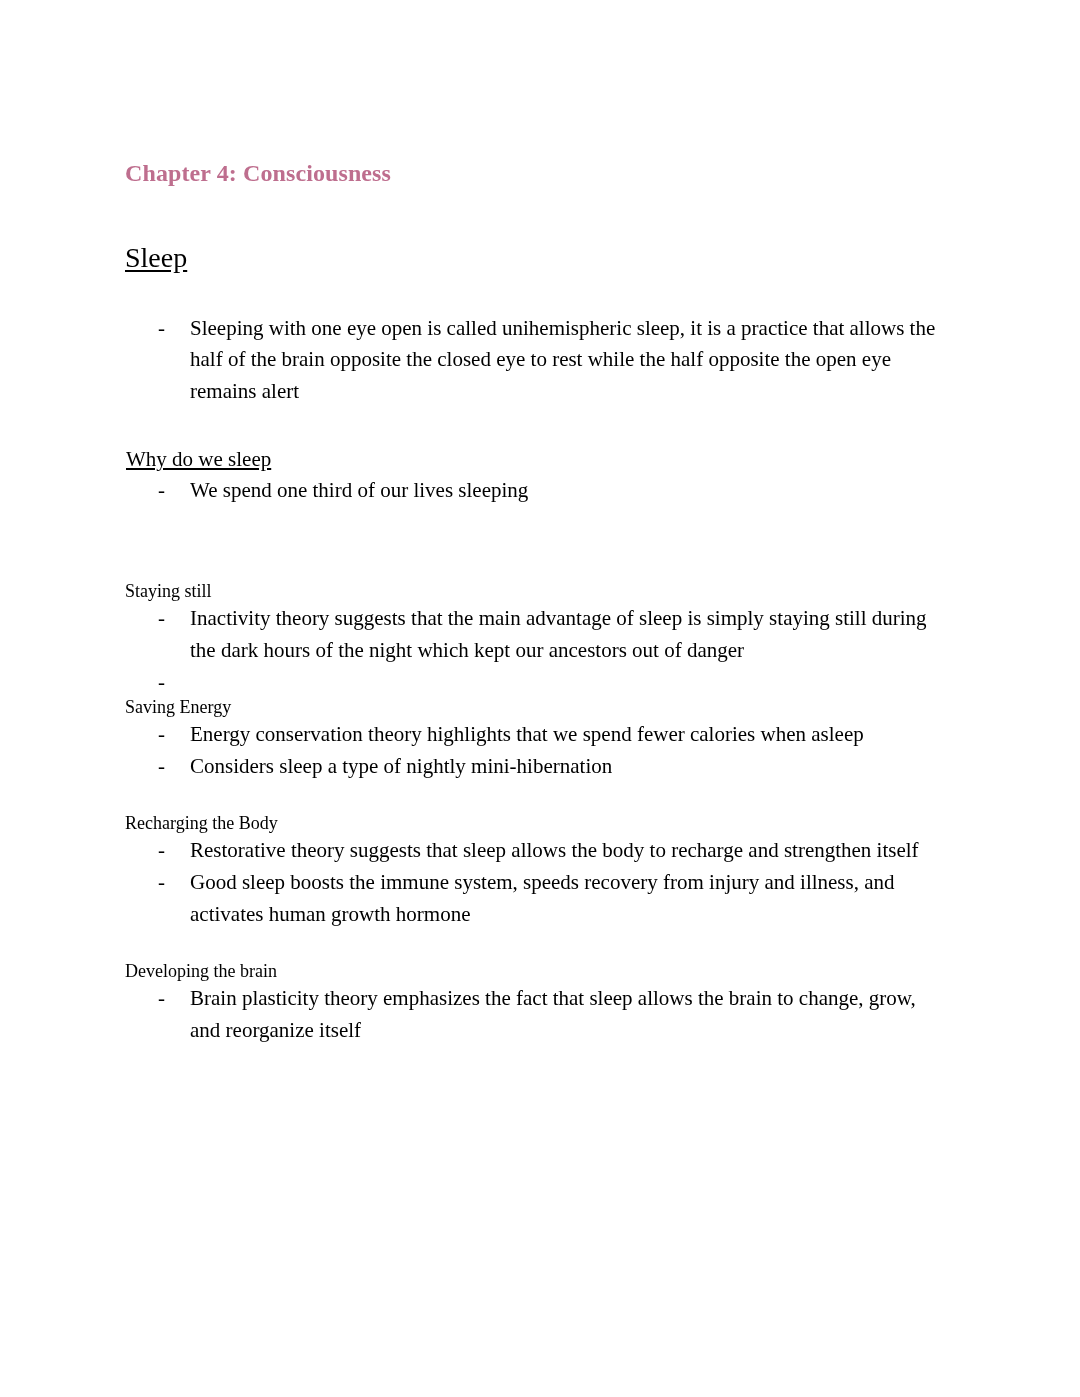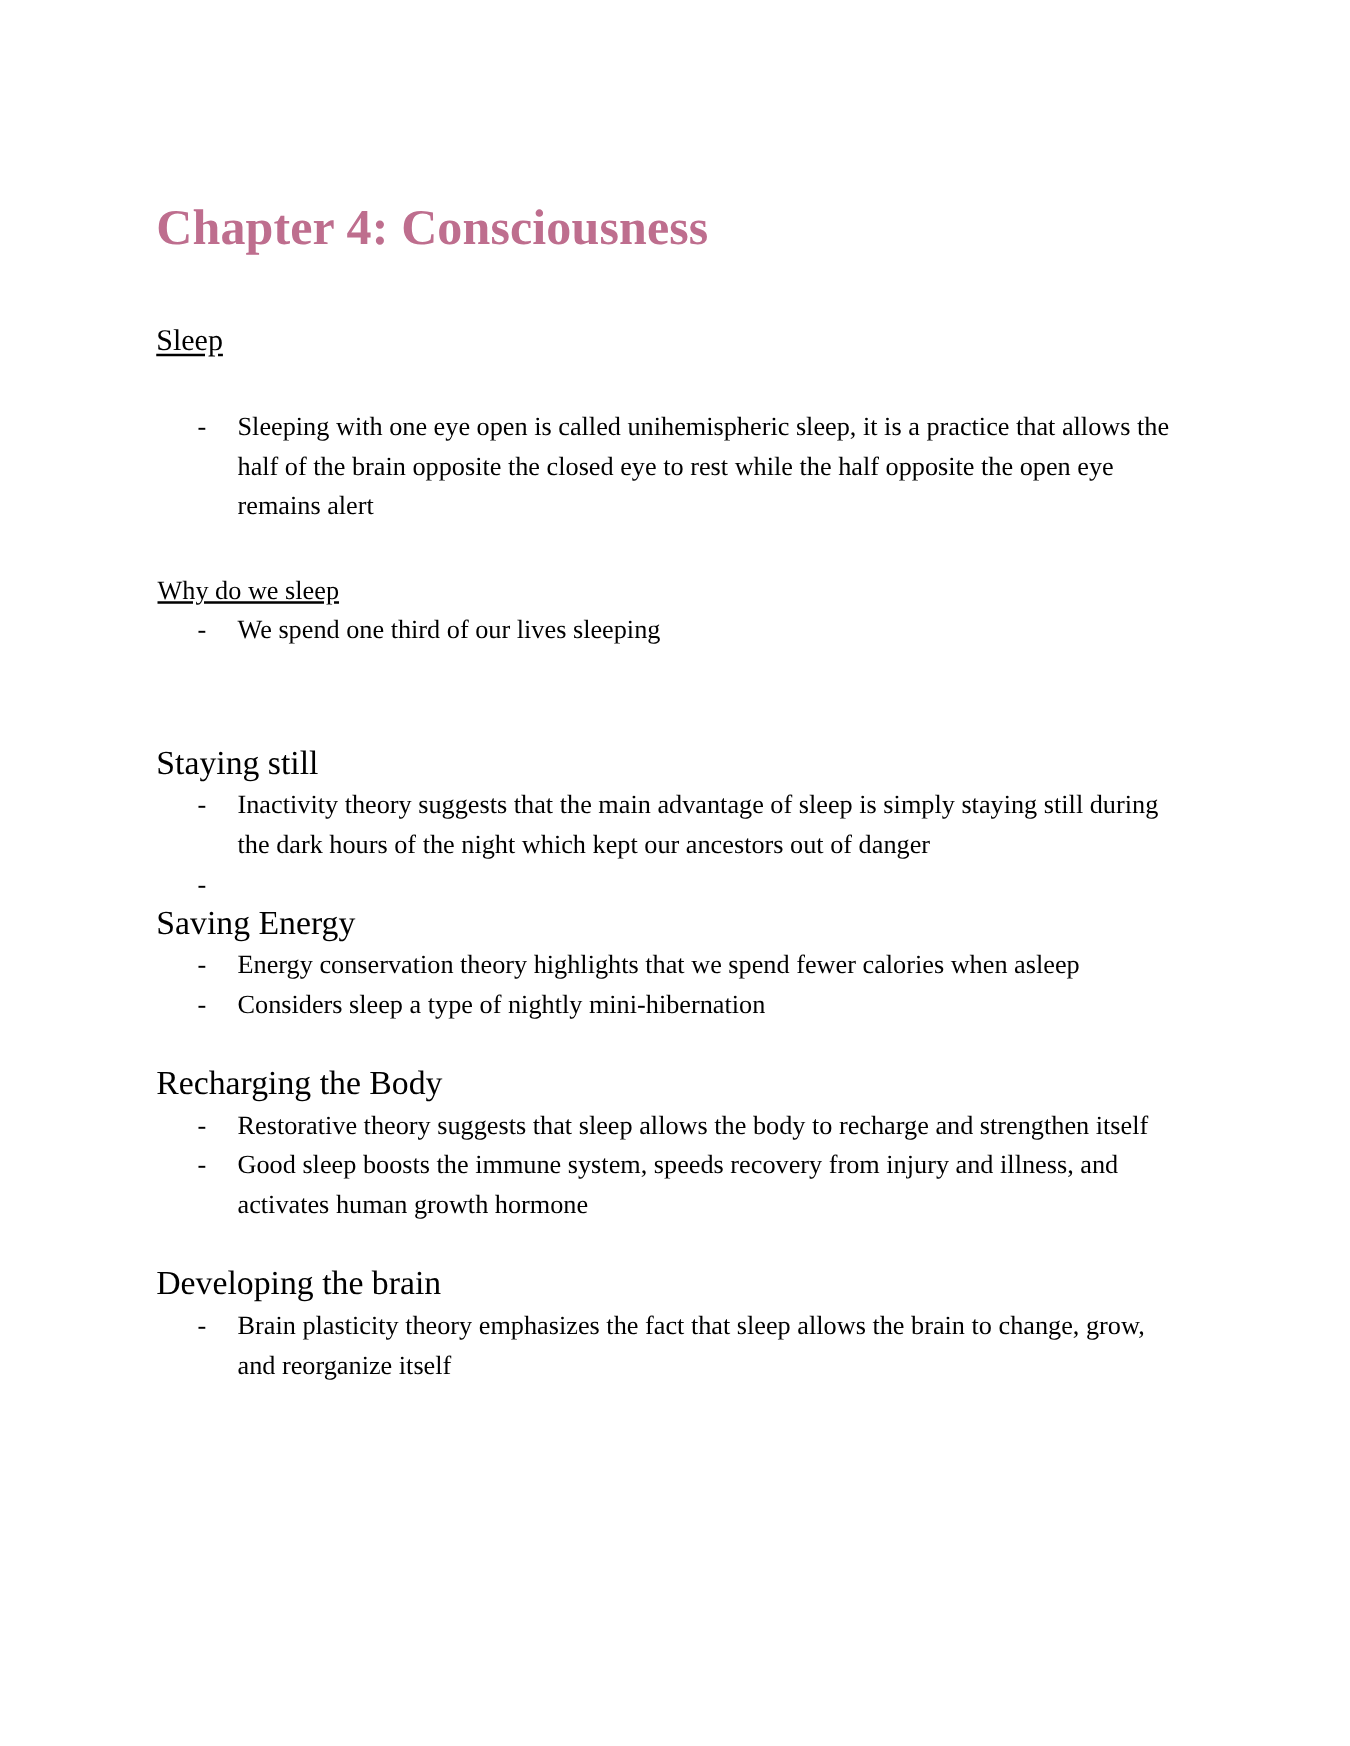--- a/index.html
+++ b/index.html
@@ -18,31 +18,31 @@
     position: relative;
     width: 1080px;
     height: 1397px;
     background: #ffffff;
     box-sizing: border-box;
     padding: 160px 130px 0 125px;
   }
 
   
   .chapter-title {
-    font-size: 40px;
+    font-size: 24px;
     font-weight: bold;
     color: #BE6E8E;
     letter-spacing: 0.1px;
     line-height: 1.1;
     margin: 0 0 56px 0;
   }
 
   
   .section-heading {
-    font-size: 24px;
+    font-size: 28px;
     font-weight: normal;
     text-decoration: underline;
     text-underline-offset: 3px;
     line-height: 1.15;
     margin: 0 0 38px 0;
   }
 
   
   .sub-underline {
     font-size: 21px;
@@ -56,21 +56,21 @@
   
   .sub-bold {
     font-size: 21px;
     font-weight: bold;
     line-height: 1.35;
     margin: 0;
   }
 
   
   .sub-plain {
-    font-size: 27px;
+    font-size: 18px;
     font-weight: normal;
     line-height: 1.35;
     margin: 0;
   }
 
   
   ul.bullets {
     list-style: none;
     margin: 0;
     padding: 0;

